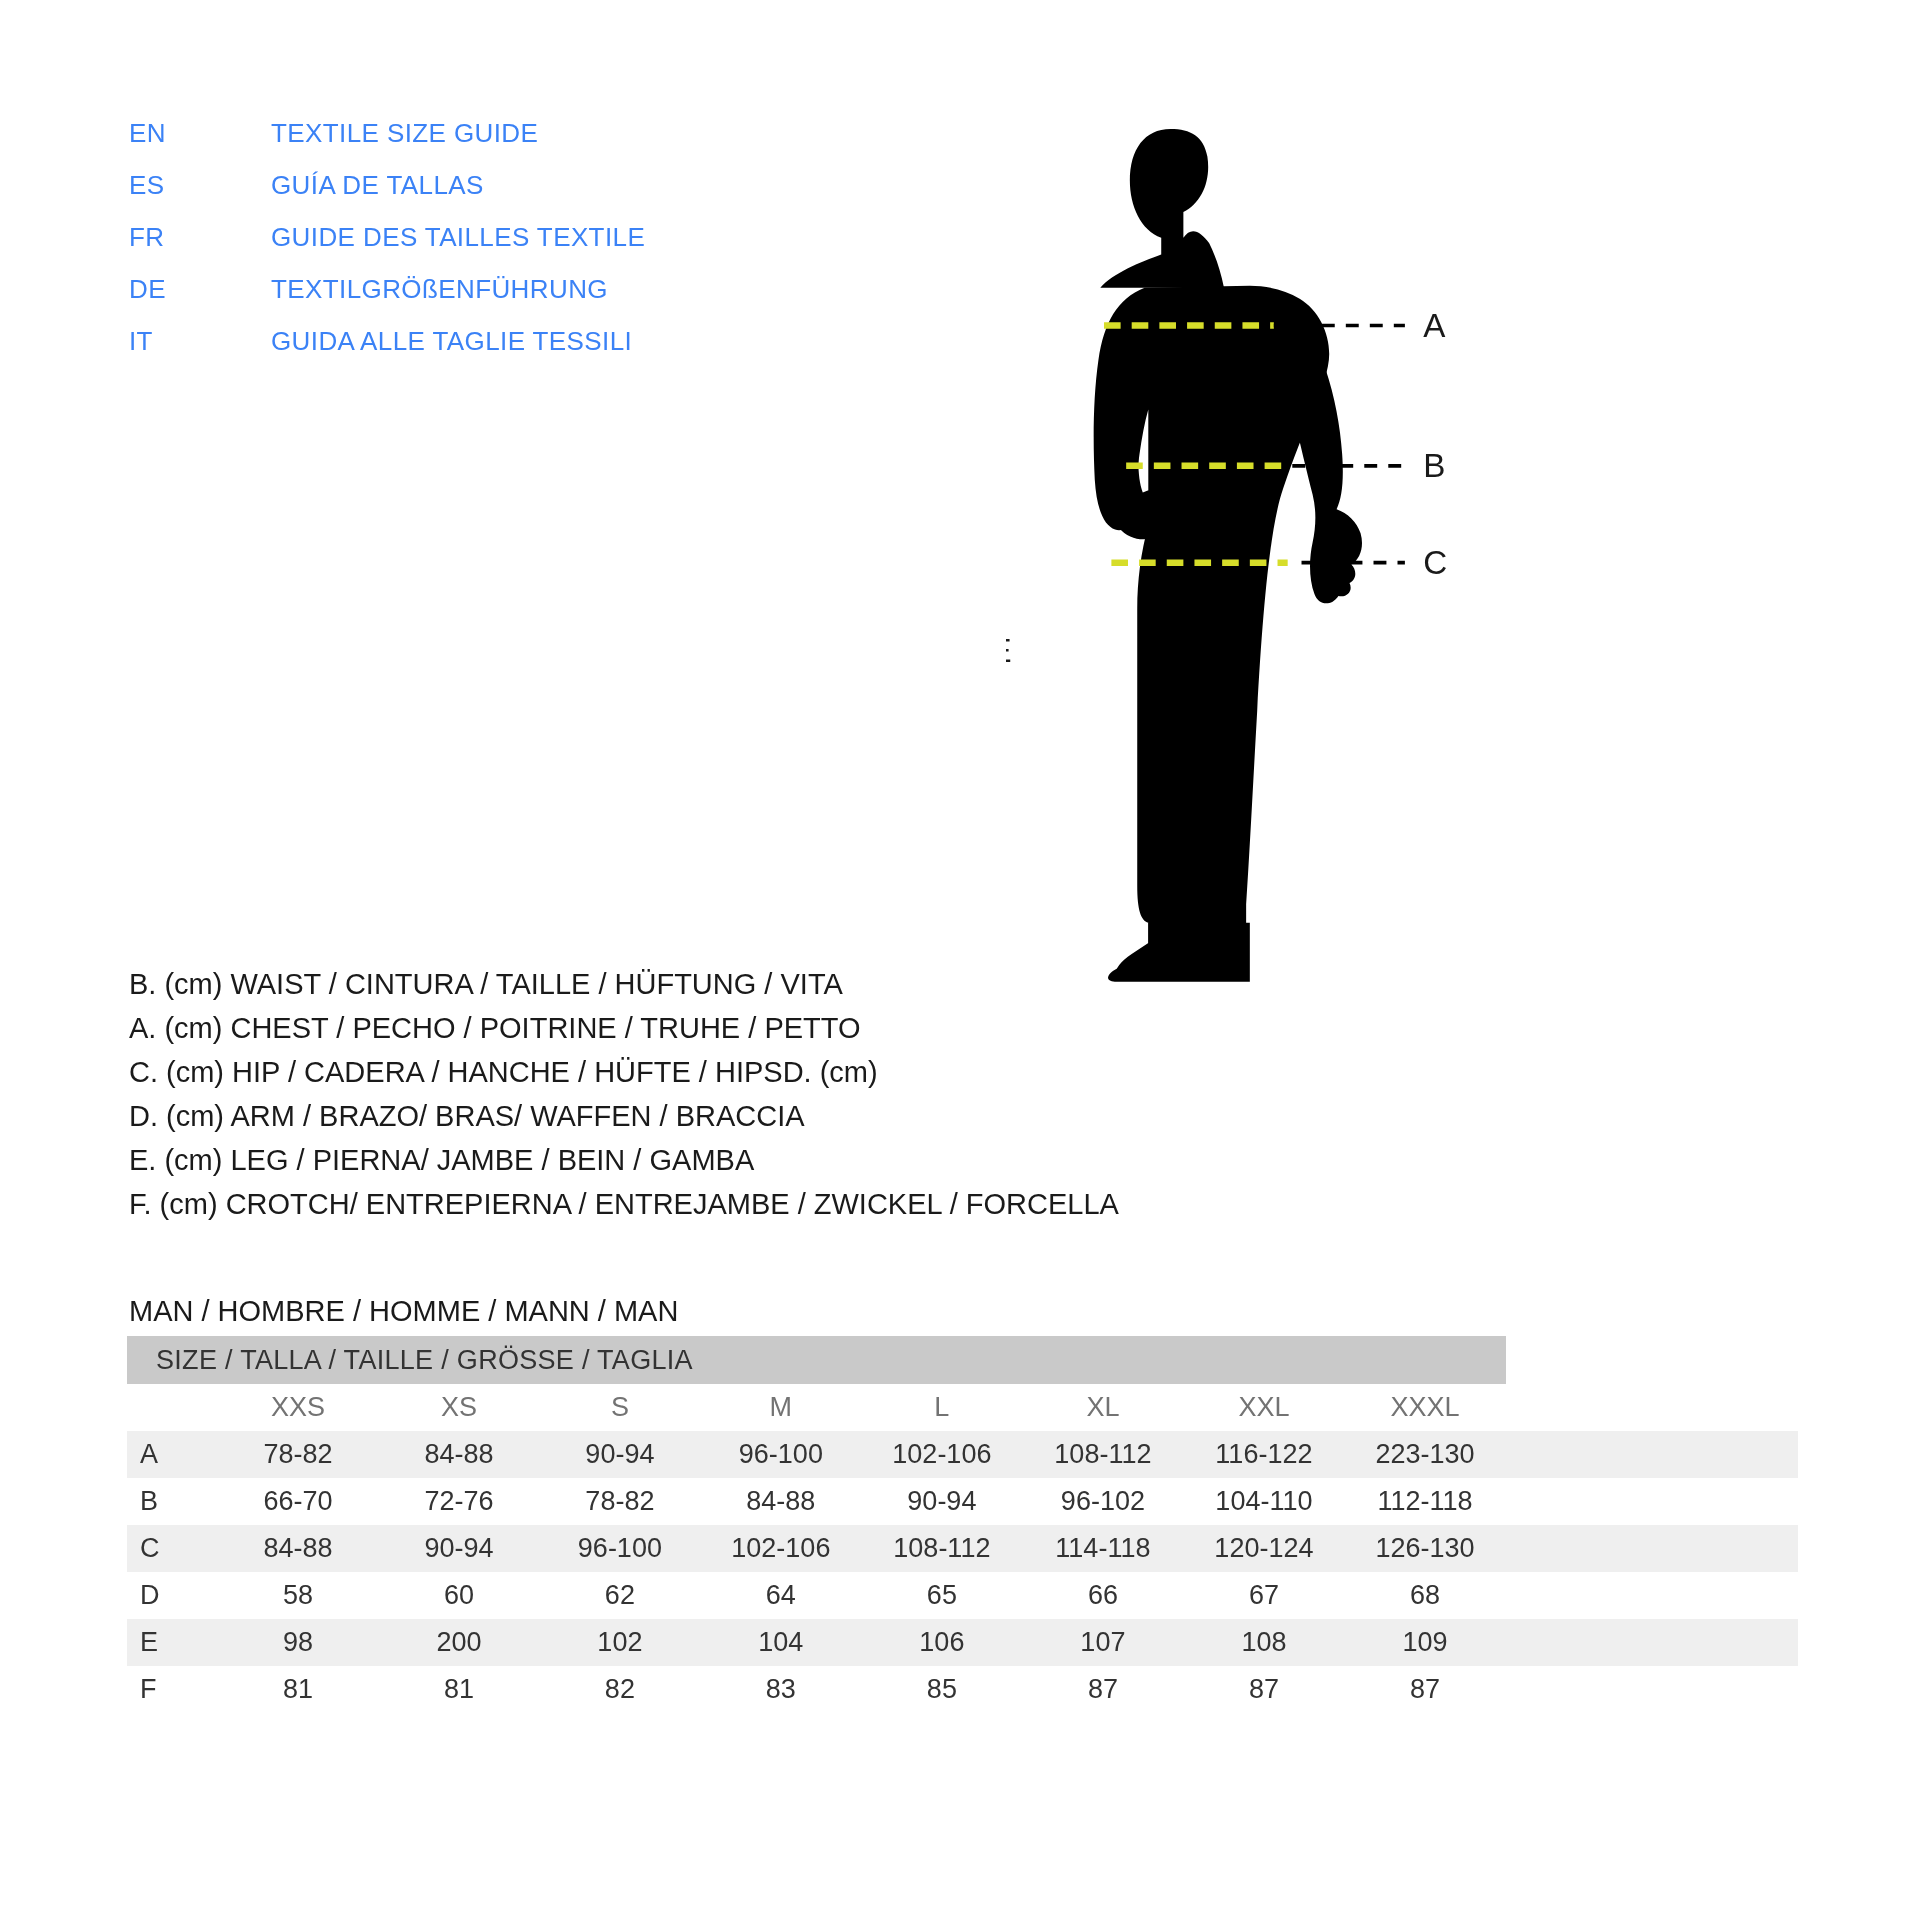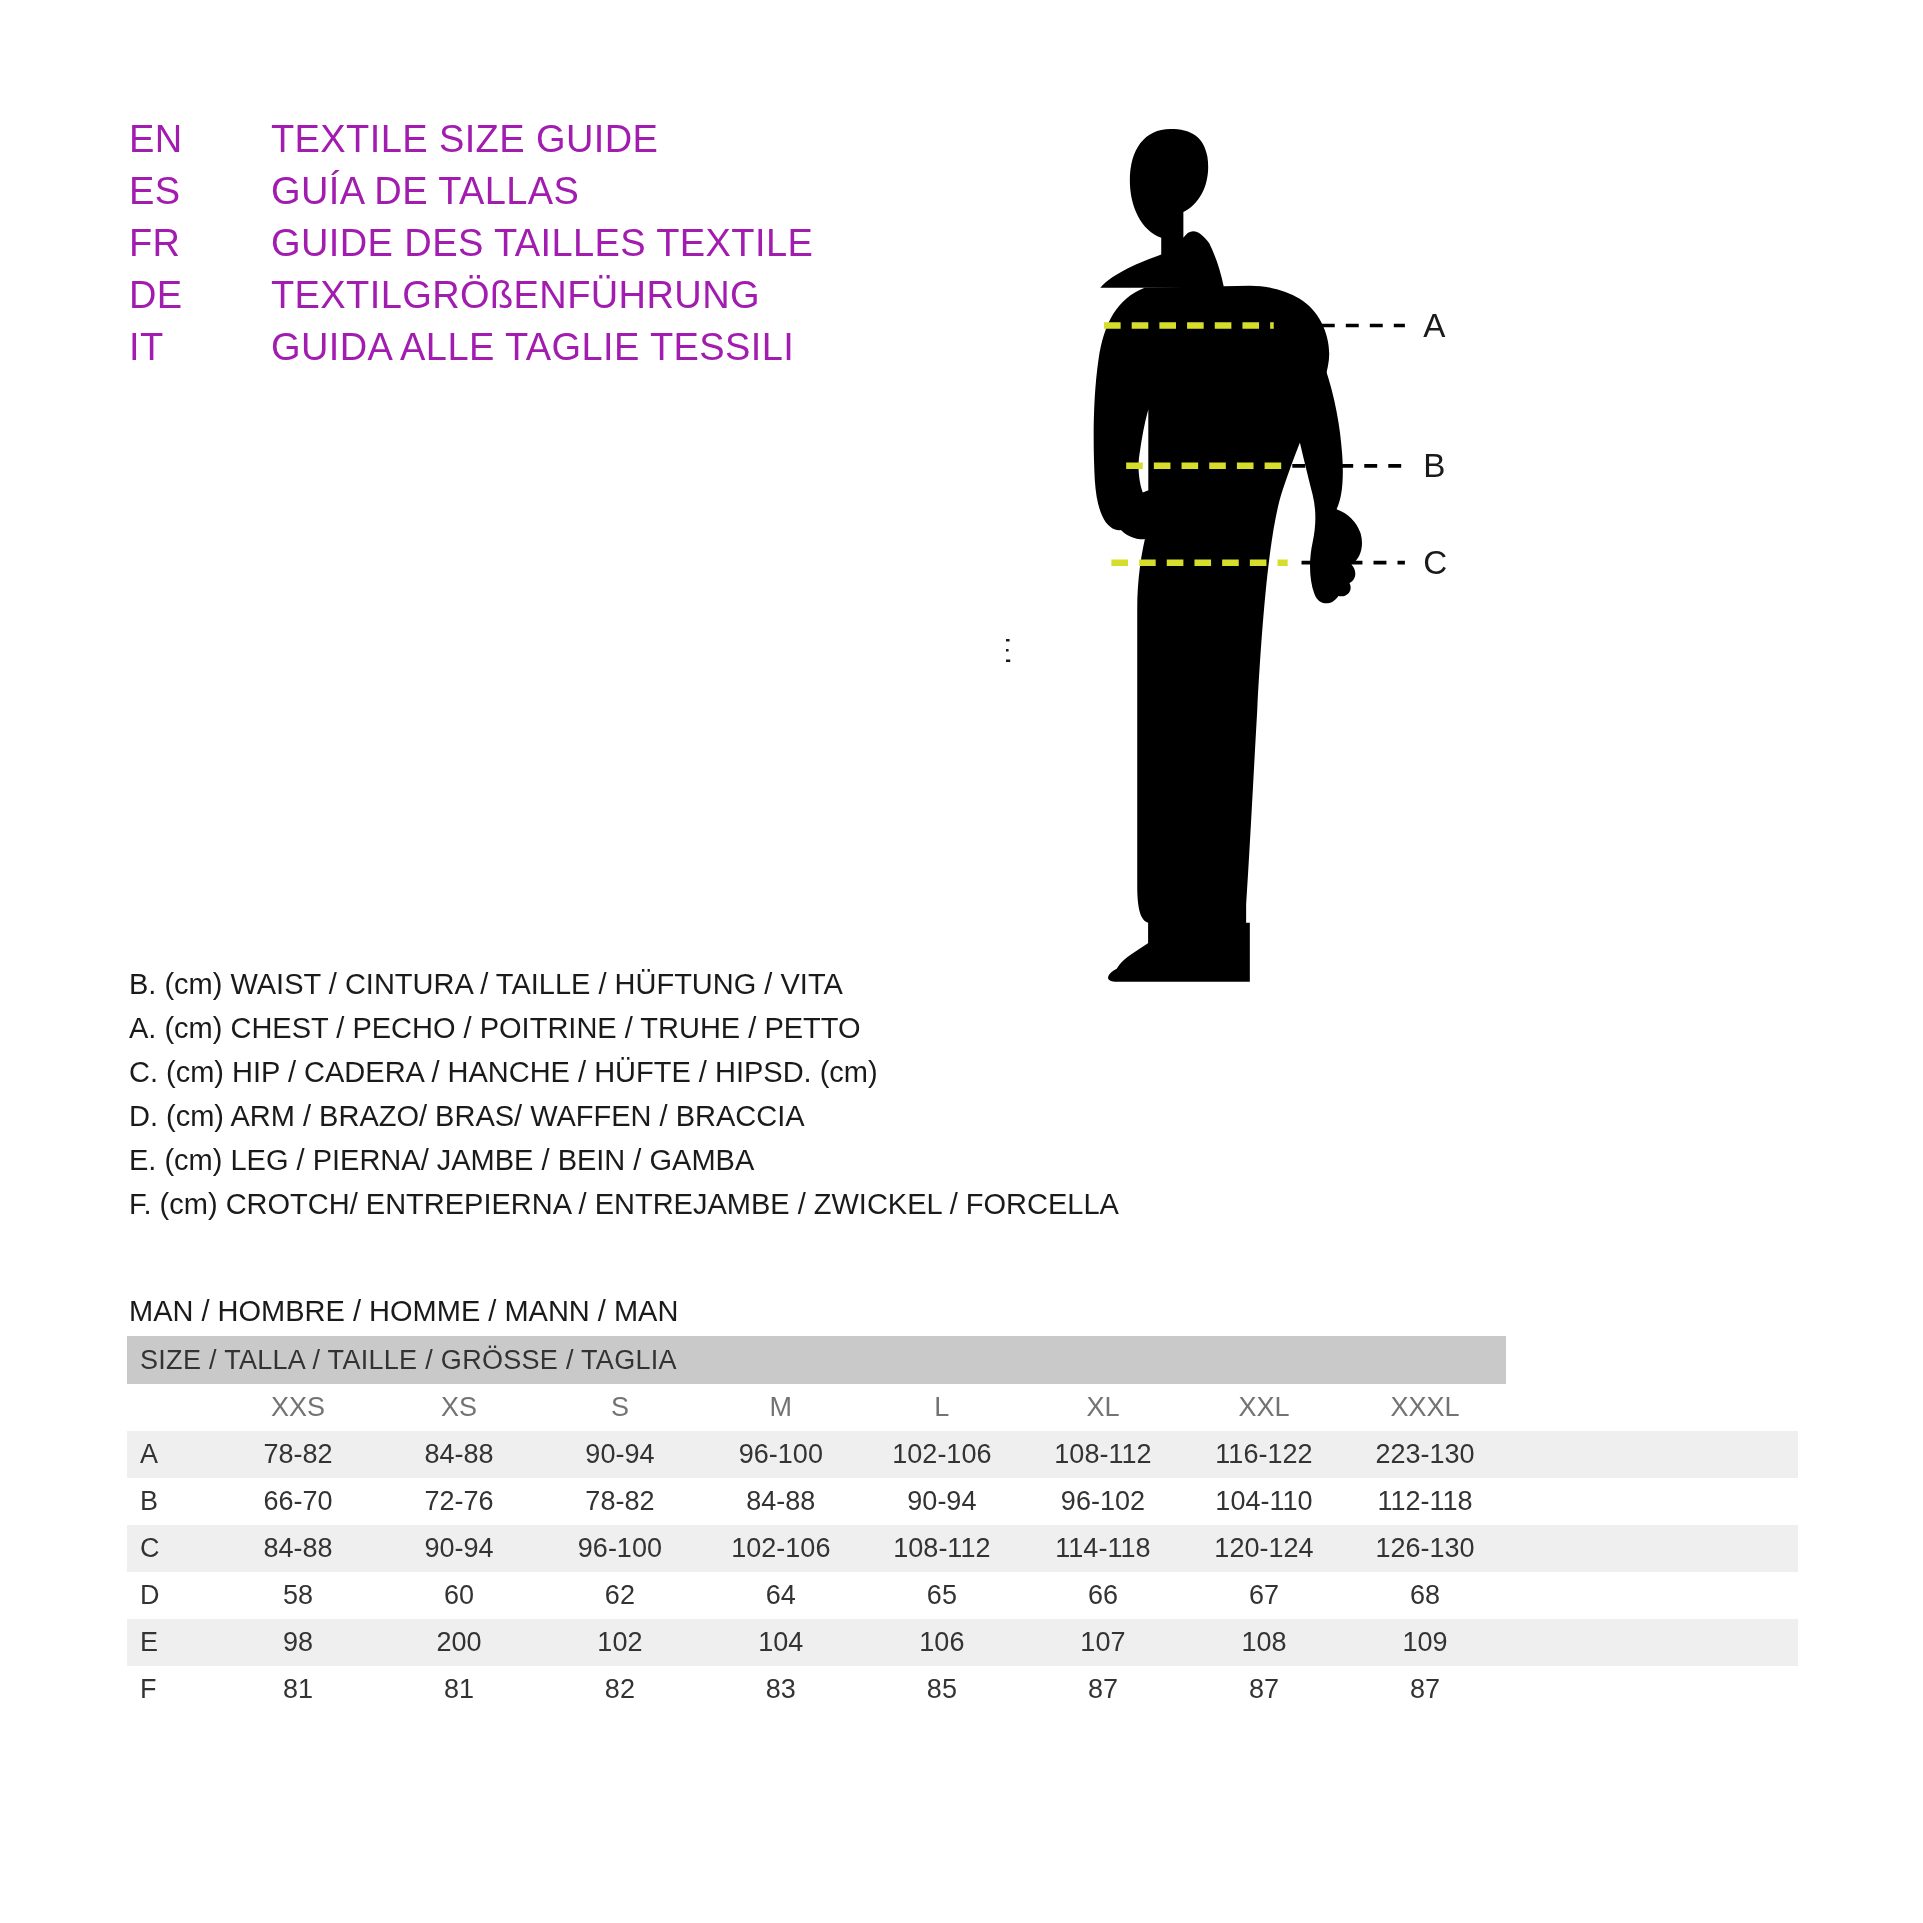--- a/index.html
+++ b/index.html
@@ -20,23 +20,23 @@
   #title-block {
     position: absolute;
     left: 129px;
     top: 118px;
     width: 831px;
   }
   .title-row {
     display: flex;
     align-items: baseline;
     height: 52px;
-    font-size: 38px;
+    font-size: 26px;
     letter-spacing: 0.4px;
-    color: #a21caf;
+    color: #3b82f6;
   }
   .title-lang {
     width: 118px;
     flex: 0 0 118px;
   }
   .title-text {
     white-space: nowrap;
     margin-left: 24px;
   }
 
@@ -81,21 +81,21 @@
     top: 1336px;
     width: 1671px;
     border-collapse: collapse;
     font-size: 27px;
     color: #333333;
   }
   #size-table tr.band-head td {
     background: #c9c9c9;
     height: 48px;
     text-align: left;
-    padding-left: 13px;
+    padding-left: 29px;
     font-size: 27px;
     color: #333333;
     letter-spacing: 0.3px;
   }
   #size-table td {
     height: 47px;
     text-align: center;
     padding: 0;
   }
   #size-table td.rowlabel {

